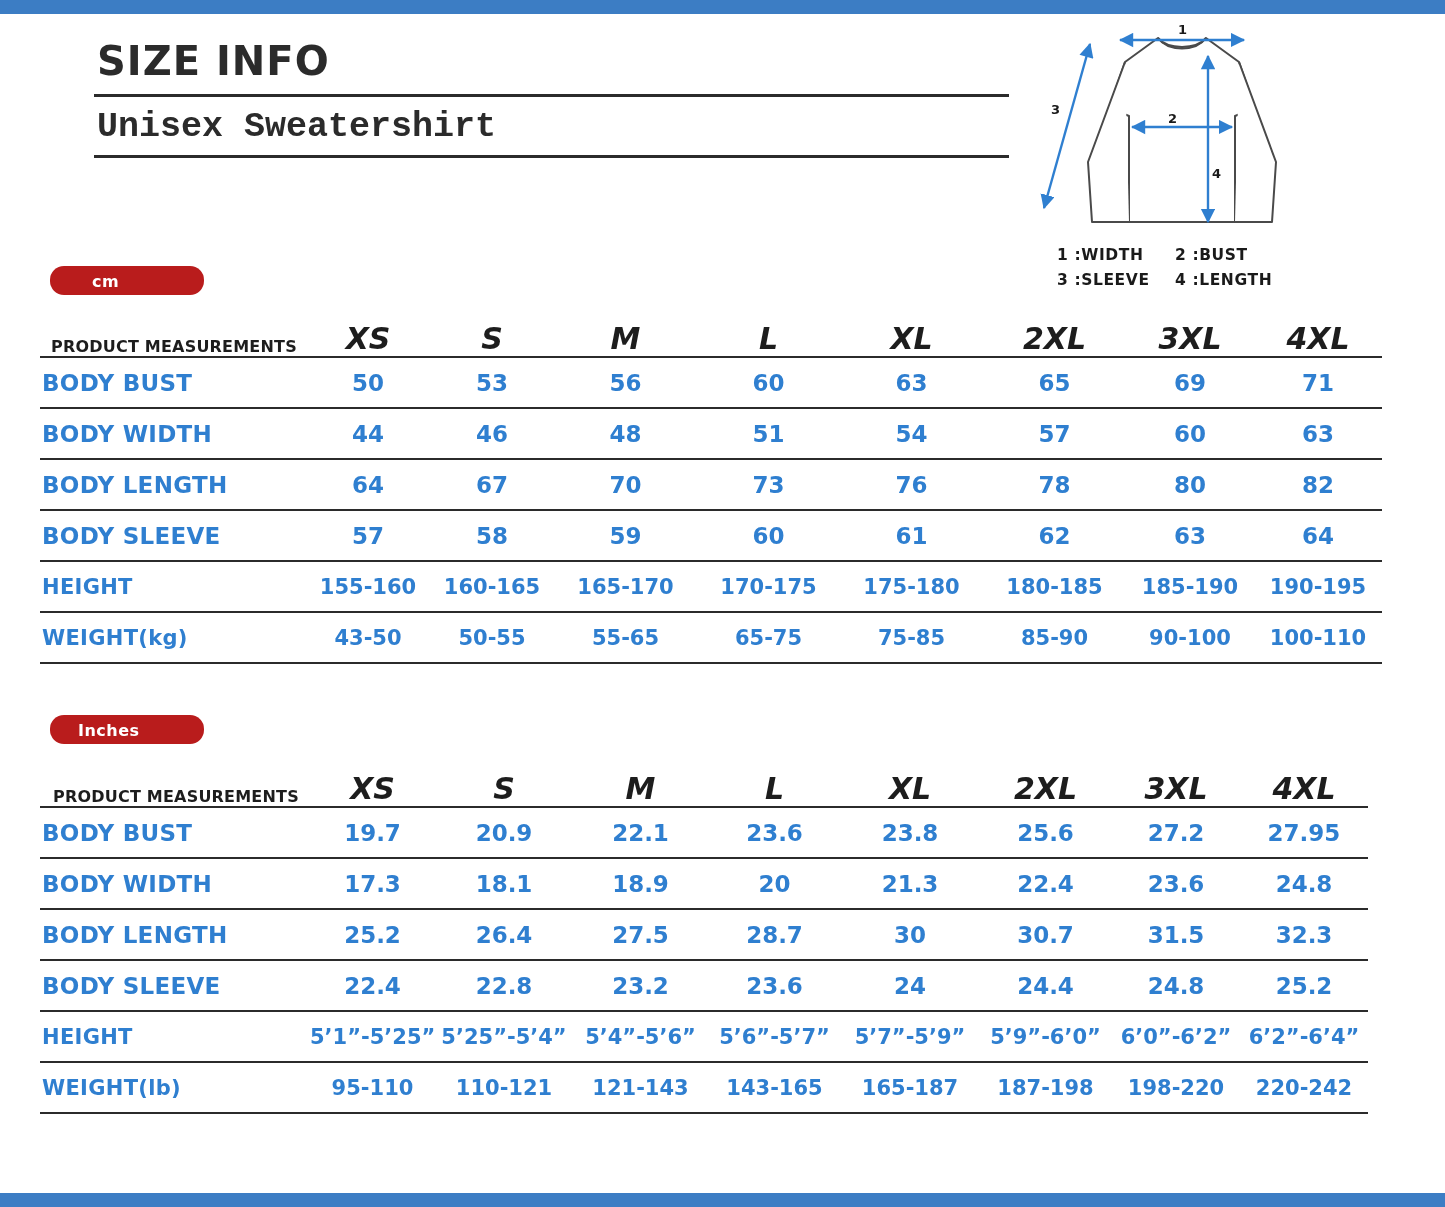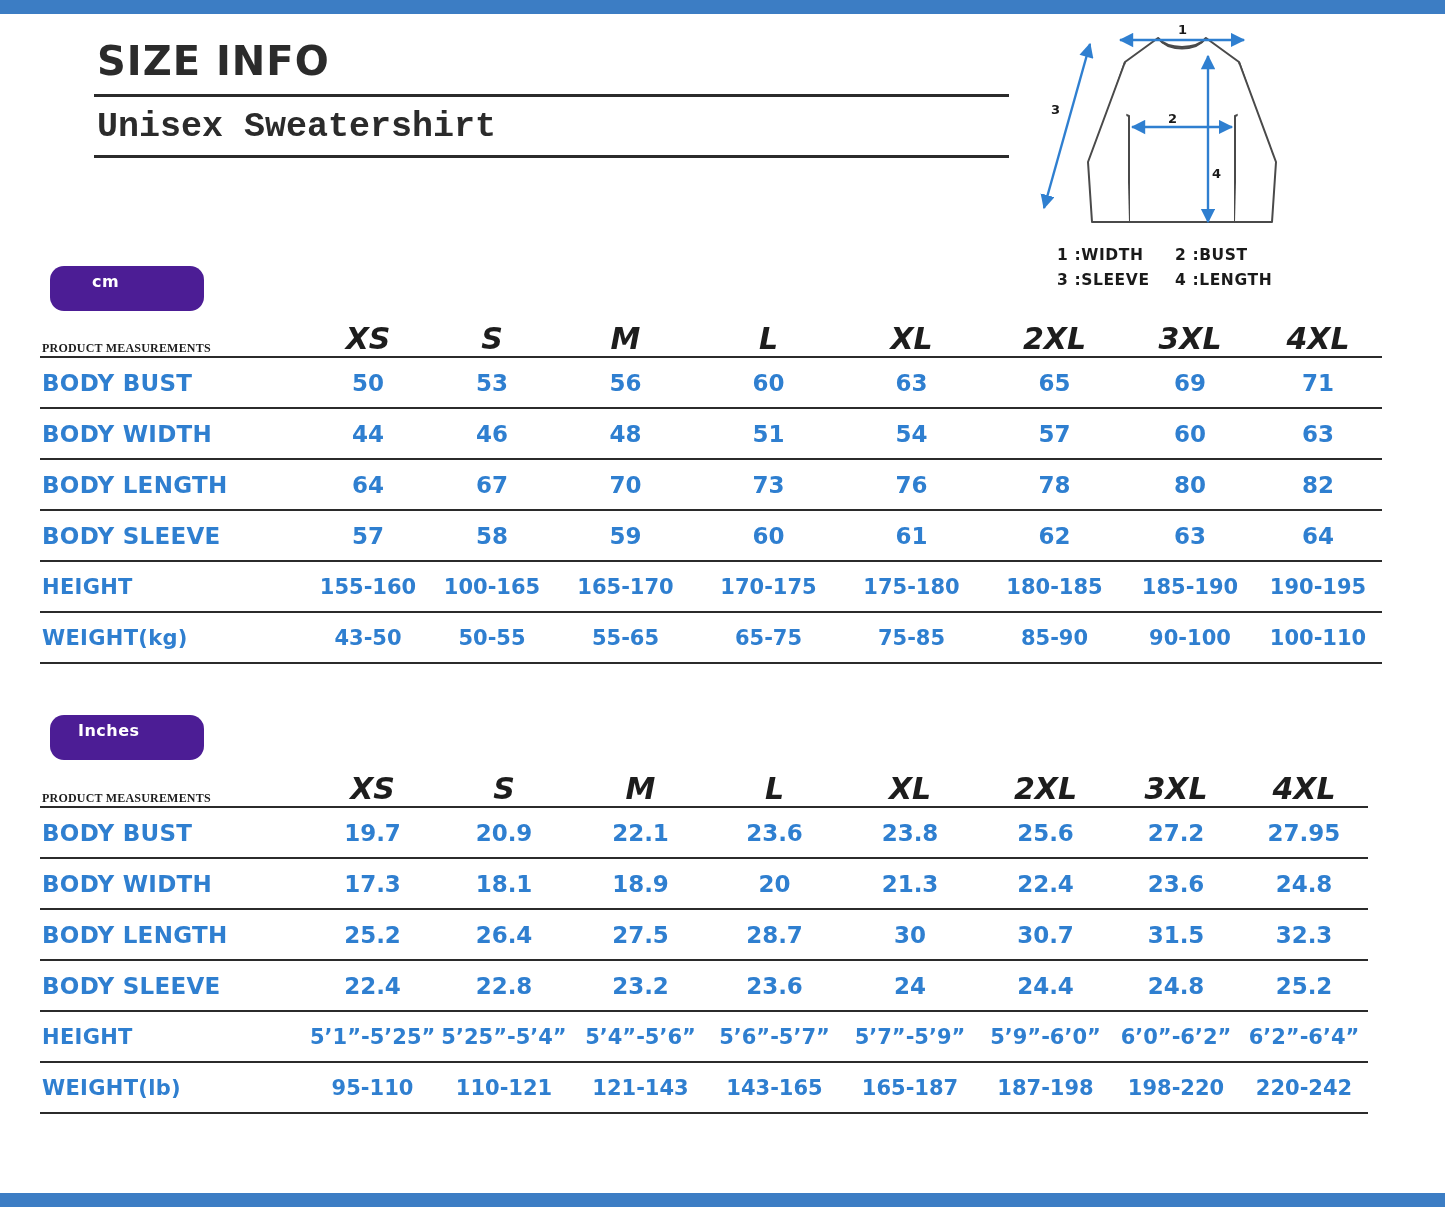--- a/index.html
+++ b/index.html
@@ -83,26 +83,26 @@
   }
   .legend .row {
     display: flex;
   }
   .legend .c1 { width: 118px; }
   .legend .c2 { width: 150px; }
 
   
   .pill {
     position: absolute;
-    background: #4c1d95;
+    background: #b91c1c;
     color: #ffffff;
     font-weight: bold;
     font-size: 16px;
     border-radius: 14px;
-    padding: 6px 0 20px 0;
+    padding: 6px 0 4px 0;
     text-align: left;
     padding-left: 42px;
     width: 112px;
     letter-spacing: 0.5px;
   }
   #pill-cm { left: 50px; top: 266px; }
   #pill-in { left: 50px; top: 715px; padding-left: 28px; width: 126px; }
 
   
   table.size-table {
@@ -117,25 +117,24 @@
   .hrow th {
     font-family: "DejaVu Sans", sans-serif;
     font-weight: bold;
     color: #1d1d1d;
     text-align: center;
     height: 46px;
     vertical-align: bottom;
     padding-bottom: 2px;
   }
   .hrow th.label-col {
-    text-align: left;
-    font-size: 12px;
+    text-align: center;
+    font-size: 16px;
     letter-spacing: 0.2px;
     padding-left: 2px;
-    font-family: Liberation Serif, serif;
   }
   .hrow th.size-col {
     font-size: 30px;
     font-style: italic;
   }
   tr.data td {
     height: 49px;
     text-align: center;
     color: #2f7fd0;
     font-weight: bold;
@@ -288,21 +287,21 @@
       <td>59</td>
       <td>60</td>
       <td>61</td>
       <td>62</td>
       <td>63</td>
       <td>64</td>
     </tr>
     <tr class="data small">
       <td class="label-col">HEIGHT</td>
       <td>155-160</td>
-      <td>100-165</td>
+      <td>160-165</td>
       <td>165-170</td>
       <td>170-175</td>
       <td>175-180</td>
       <td>180-185</td>
       <td>185-190</td>
       <td>190-195</td>
     </tr>
     <tr class="data small">
       <td class="label-col">WEIGHT(kg)</td>
       <td>43-50</td>

